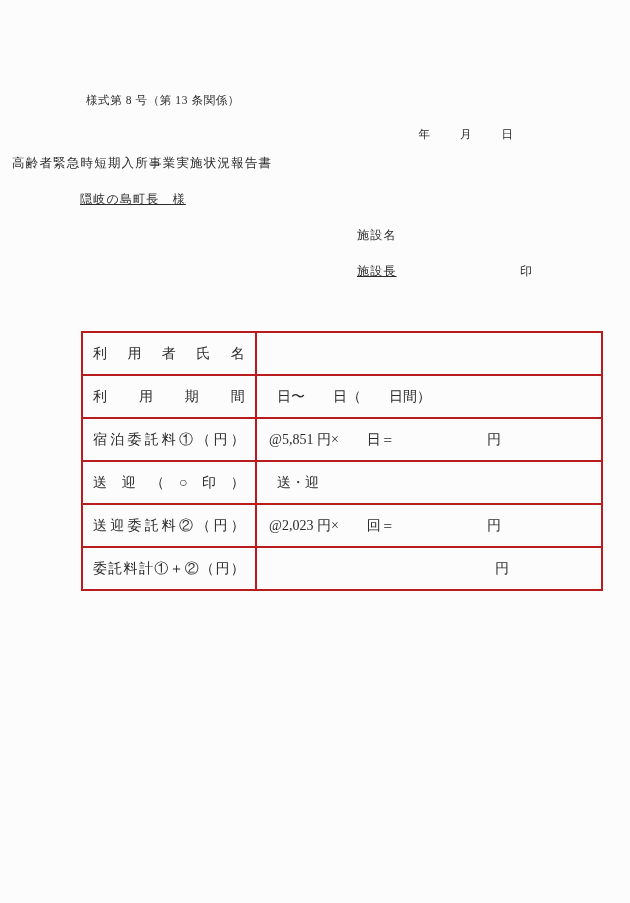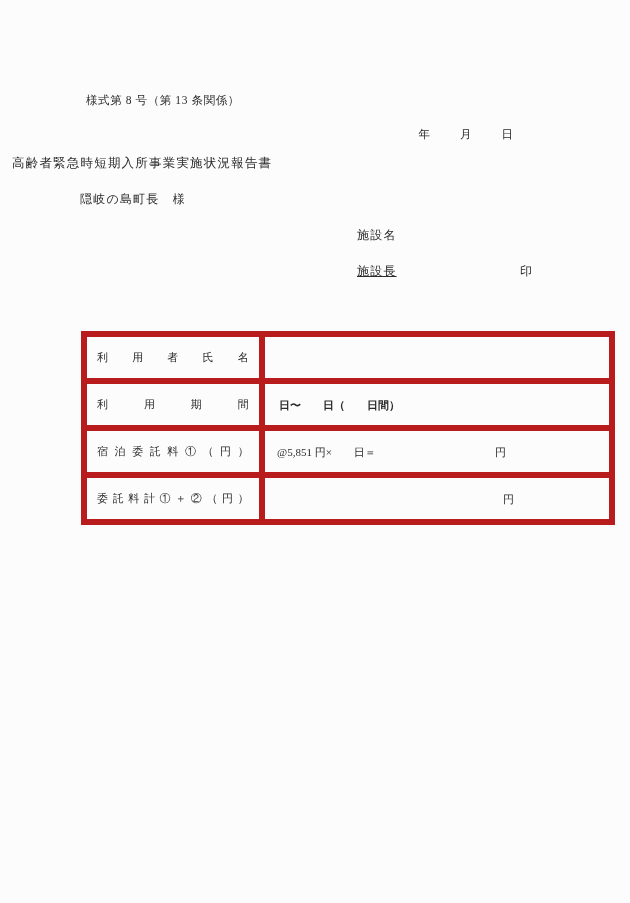--- a/index.html
+++ b/index.html
@@ -54,20 +54,21 @@
     font-size: 12.5px;
     letter-spacing: 1.2px;
     white-space: pre;
   }
 
   .addressee {
     left: 68px;
     top: 193px;
     font-size: 12px;
     letter-spacing: 1.2px;
+    text-decoration: underline;
   }
 
   .facility-name {
     left: 345px;
     top: 229px;
     font-size: 12px;
     letter-spacing: 1.2px;
   }
 
   .facility-head {
@@ -94,25 +95,25 @@
   
   .report-table {
     position: absolute;
     left: 69px;
     top: 331px;
     width: 480px;
     border-collapse: collapse;
     table-layout: fixed;
   }
   .report-table td {
-    border: 6px solid #b91c1c;
+    border: 2px solid #b91c1c;
     height: 41px;
     padding: 0;
     vertical-align: middle;
-    font-size: 11px;
+    font-size: 14px;
   }
   .report-table td.label {
     width: 152px;
     padding: 0 10px;
     text-align: justify;
     text-align-last: justify;
     letter-spacing: 0.3px;
   }
   .report-table td.value {
     width: 328px;
@@ -124,21 +125,21 @@
     position: relative;
     height: 41px;
   }
   .val-inline {
     position: absolute;
     top: 50%;
     transform: translateY(-50%);
     white-space: pre;
   }
   .val-left   { left: 4px; }
-  .val-left-i { left: 6px; font-weight: bold; }
+  .val-left-i { left: 12px; }
   .yen-pos    { left: 222px; }
   .yen-pos-total { left: 230px; }
 </style>
 </head>
 <body>
 
 <div class="page">
 
   <div class="t form-no">様式第 8 号（第 13 条関係）</div>
 
@@ -180,21 +181,38 @@
       <tr>
         <td class="label">宿泊委託料①（円）</td>
         <td class="value">
           <div class="val-row">
             <span class="val-inline val-left">@5,851 円×　　日＝</span>
             <span class="val-inline yen-pos">円</span>
           </div>
         </td>
       </tr>
 
-
+      <tr>
+        <td class="label">送迎（○印）</td>
+        <td class="value">
+          <div class="val-row">
+            <span class="val-inline val-left-i">送・迎</span>
+          </div>
+        </td>
+      </tr>
+
+      <tr>
+        <td class="label">送迎委託料②（円）</td>
+        <td class="value">
+          <div class="val-row">
+            <span class="val-inline val-left">@2,023 円×　　回＝</span>
+            <span class="val-inline yen-pos">円</span>
+          </div>
+        </td>
+      </tr>
 
       <tr>
         <td class="label">委託料計①＋②（円）</td>
         <td class="value">
           <div class="val-row">
             <span class="val-inline yen-pos-total">円</span>
           </div>
         </td>
       </tr>
     </tbody>

